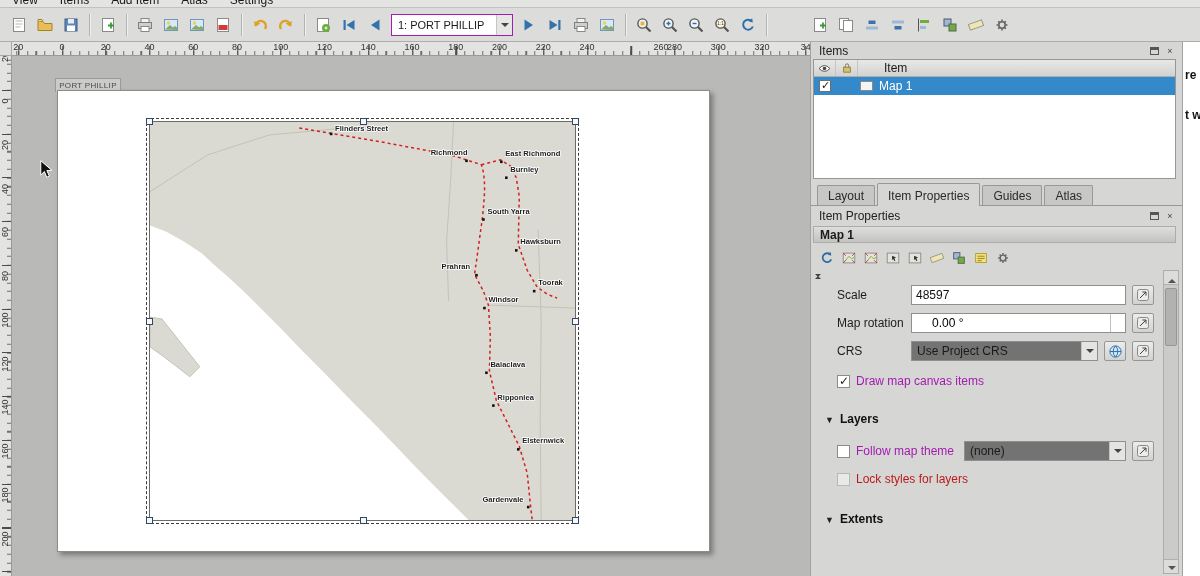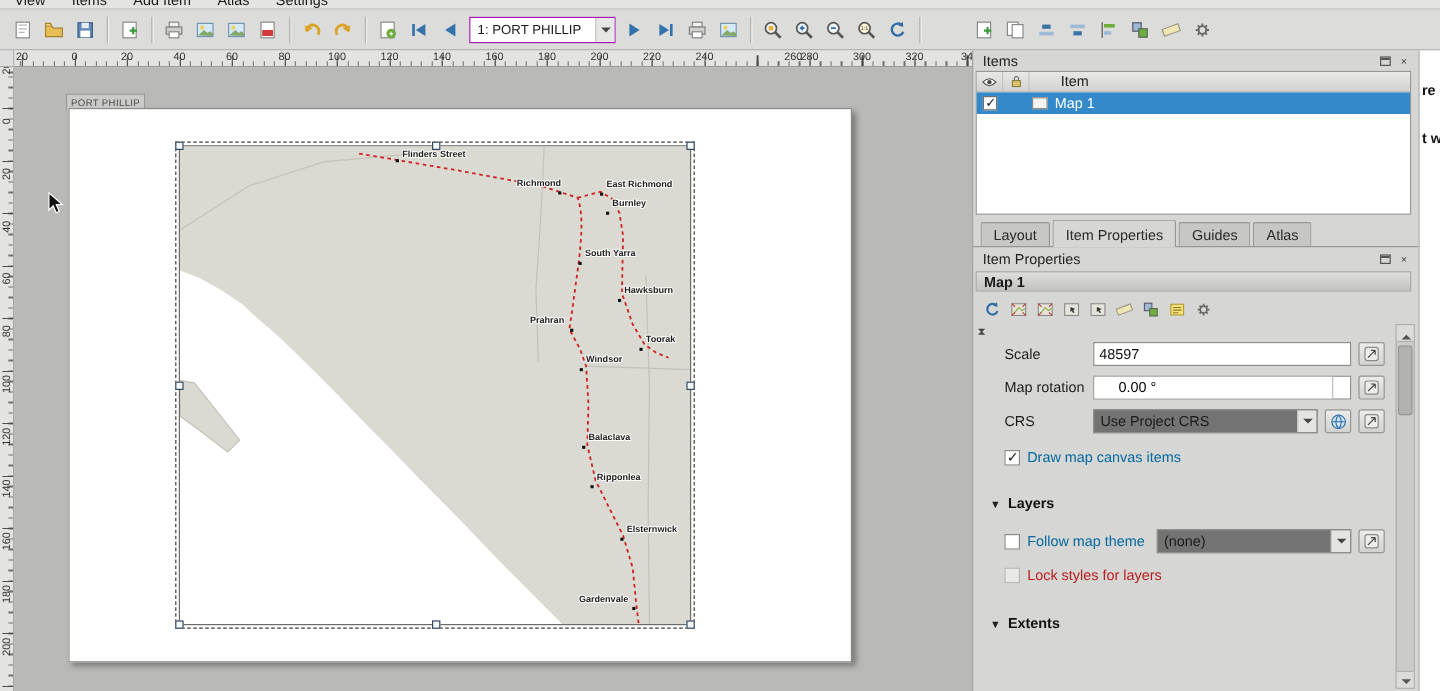--- a/index.html
+++ b/index.html
@@ -82,21 +82,21 @@
   .spinbtns .up::after { content:""; position:absolute; left:4px; top:3px; border:3.5px solid transparent; border-bottom-color:#444; }
   .spinbtns .dn::after { content:""; position:absolute; left:4px; top:4px; border:3.5px solid transparent; border-top-color:#444; }
   .combo { flex:1; height:20px; border:1px solid #8f8f8d; background:#737373; display:flex; align-items:center; padding-left:5px; min-width:0; }
   .combo .ctext { flex:1; white-space:nowrap; overflow:hidden; }
   .combo .carr { width:16px; height:18px; background:#e4e4e2; border-left:1px solid #c5c5c3; position:relative; flex:none; }
   .combo .carr::after { content:""; position:absolute; left:4px; top:7px; border:4px solid transparent; border-top-color:#444; }
   .sq-btn { width:22px; height:20px; margin-left:6px; background:linear-gradient(#ececea,#d2d2d0); border:1px solid #969694; border-radius:2px; display:flex; align-items:center; justify-content:center; flex:none; }
   .cb { width:13px; height:13px; background:#fff; border:1px solid #8c8c8a; position:relative; flex:none; margin-right:6px; }
   .cb.on::after { content:"✓"; position:absolute; left:1px; top:-2px; font-size:12px; color:#222; }
   .cb.dis { border-color:#b8b8b6; background:#e9e9e7; }
-  .cb-label { color:#0369a1; }
+  .cb-label { color:#a21caf; }
   .cb-label.dis { color:#b91c1c; }
 
   .vscroll { position:absolute; right:3px; top:0; bottom:2px; width:16px; background:#cbcbc9; border:1px solid #aeaeac; }
   .vs-btn { position:absolute; left:0; width:14px; height:14px; background:#dcdcda; border-bottom:1px solid #b0b0ae; }
   .vs-btn.up { top:0; } .vs-btn.dn { bottom:0; border-top:1px solid #b0b0ae; border-bottom:none; }
   .vs-btn.up::after { content:""; position:absolute; left:3.5px; top:4px; border:4px solid transparent; border-bottom-color:#555; }
   .vs-btn.dn::after { content:""; position:absolute; left:3.5px; top:6px; border:4px solid transparent; border-top-color:#555; }
   .vs-thumb { position:absolute; left:1px; width:12px; top:17px; height:58px; background:#b2b2b0; border:1px solid #969694; border-radius:2px; }
 
   

